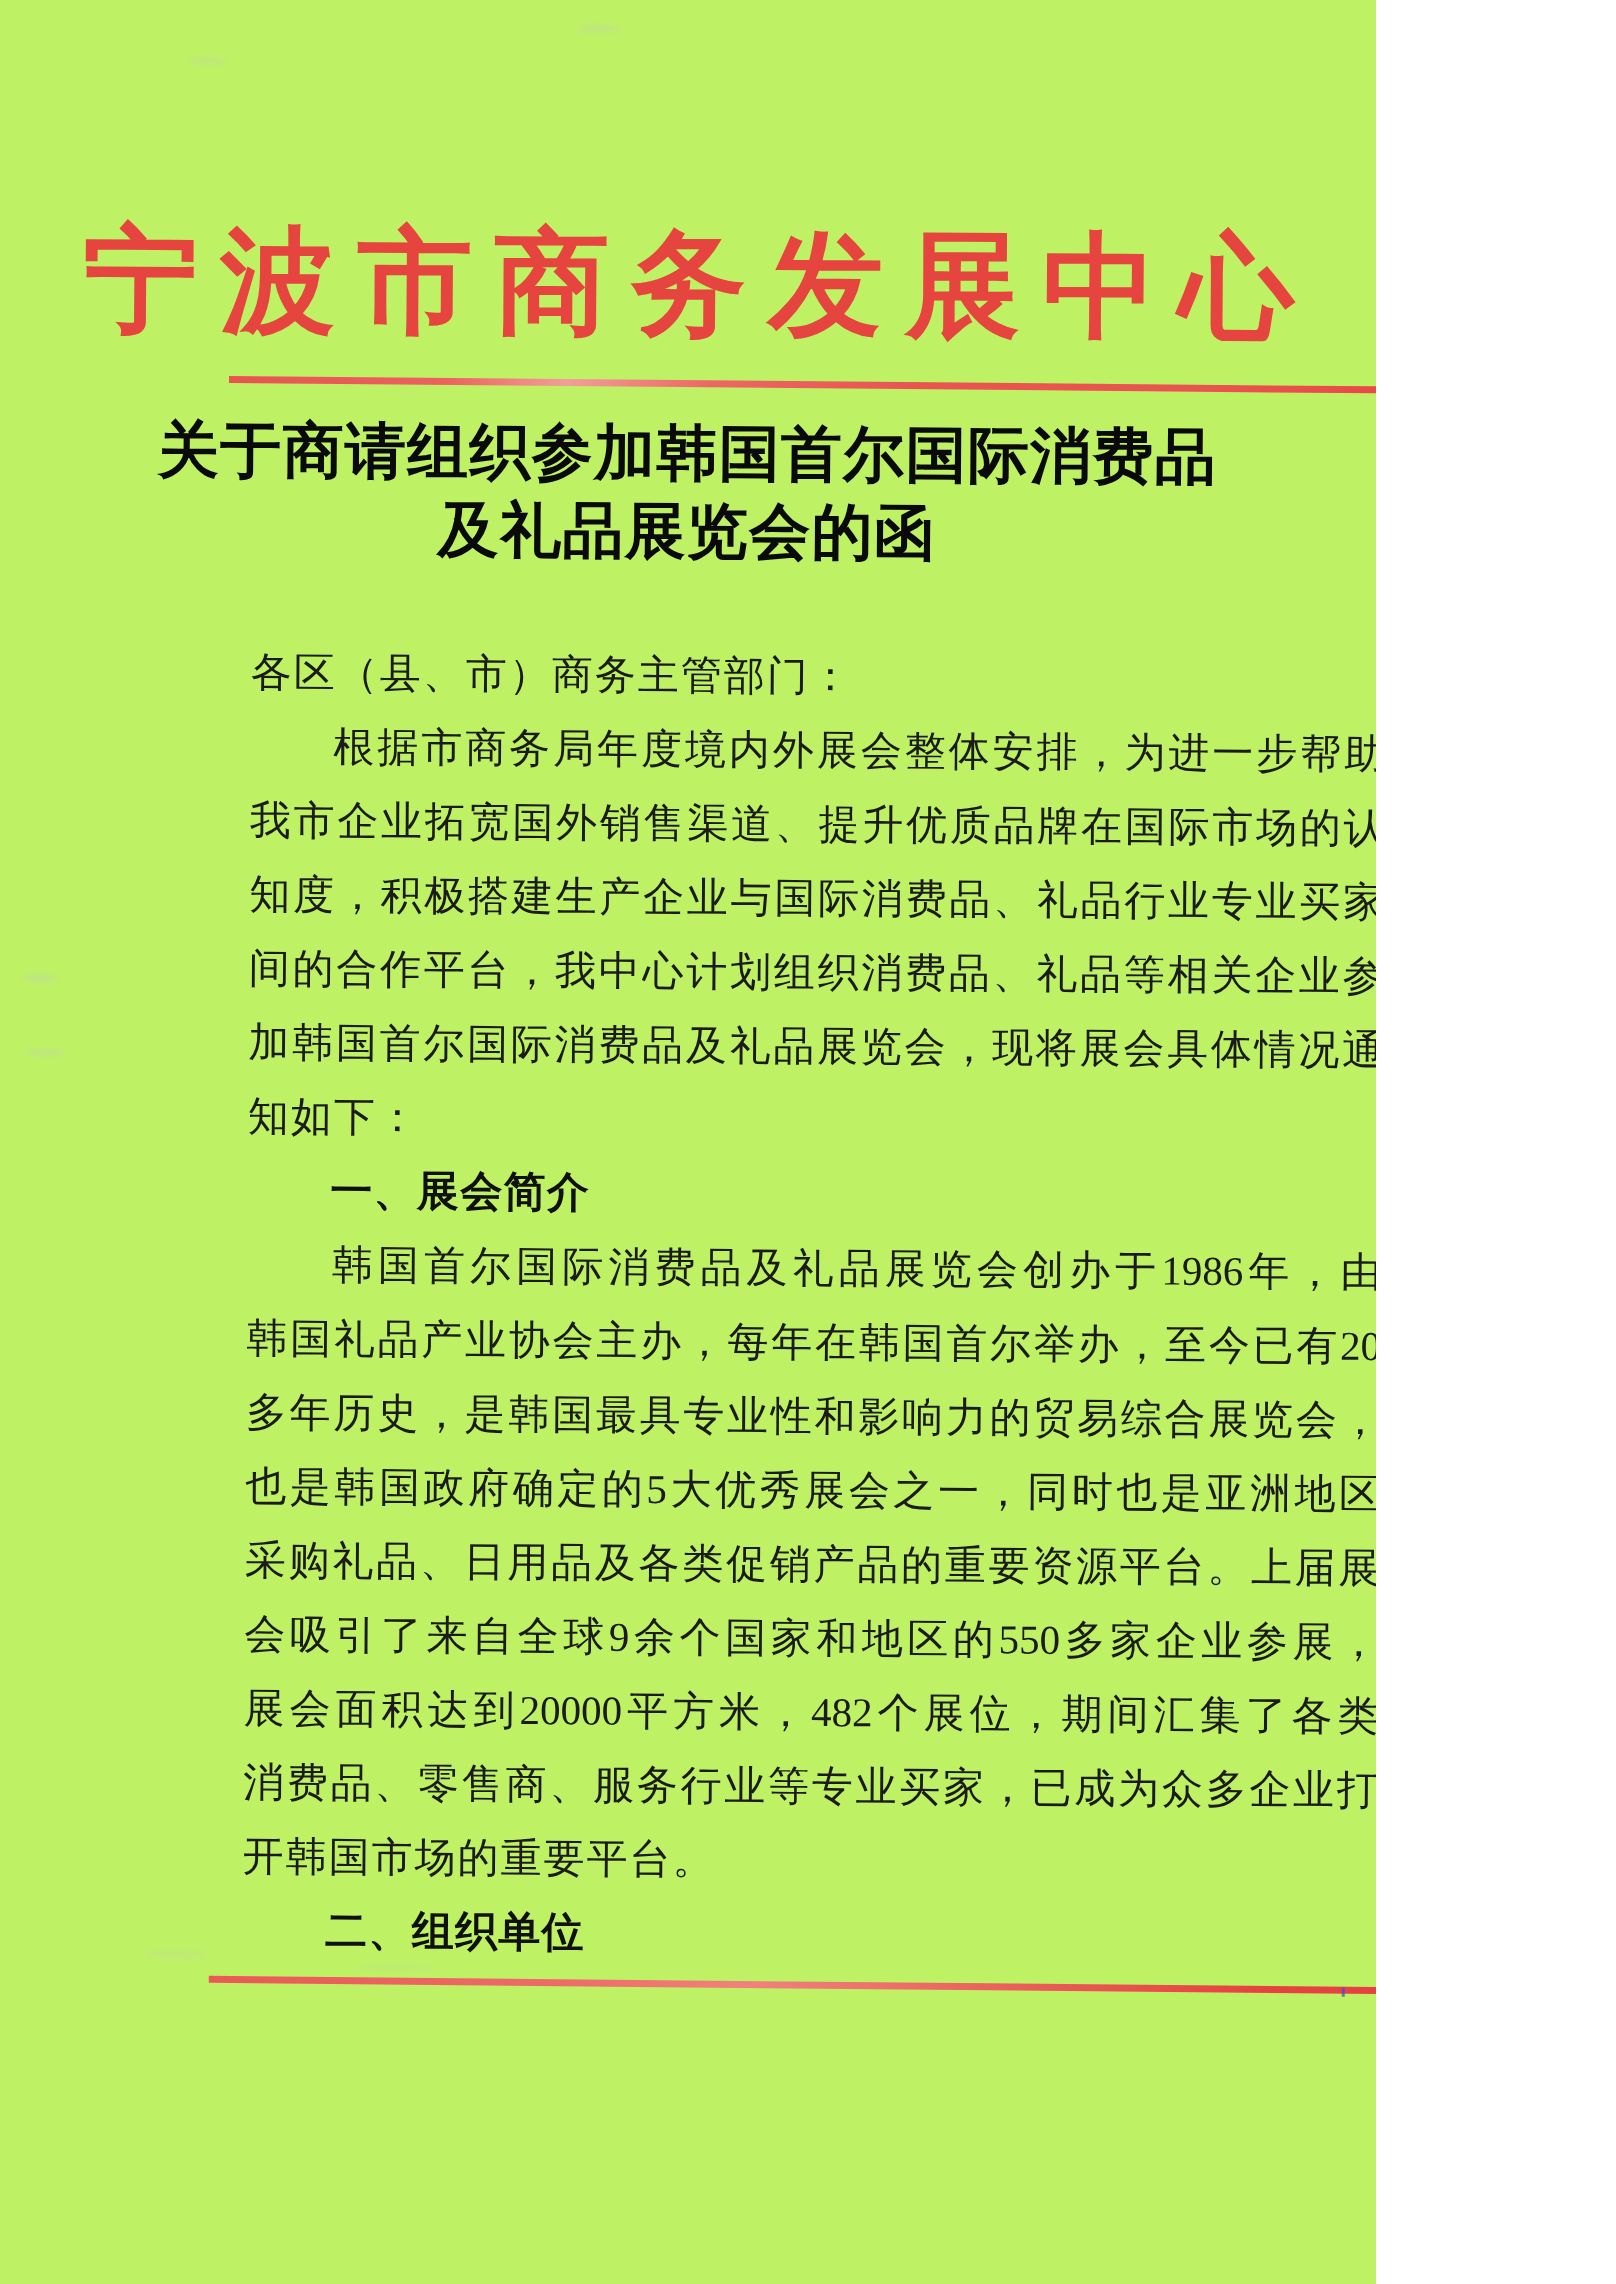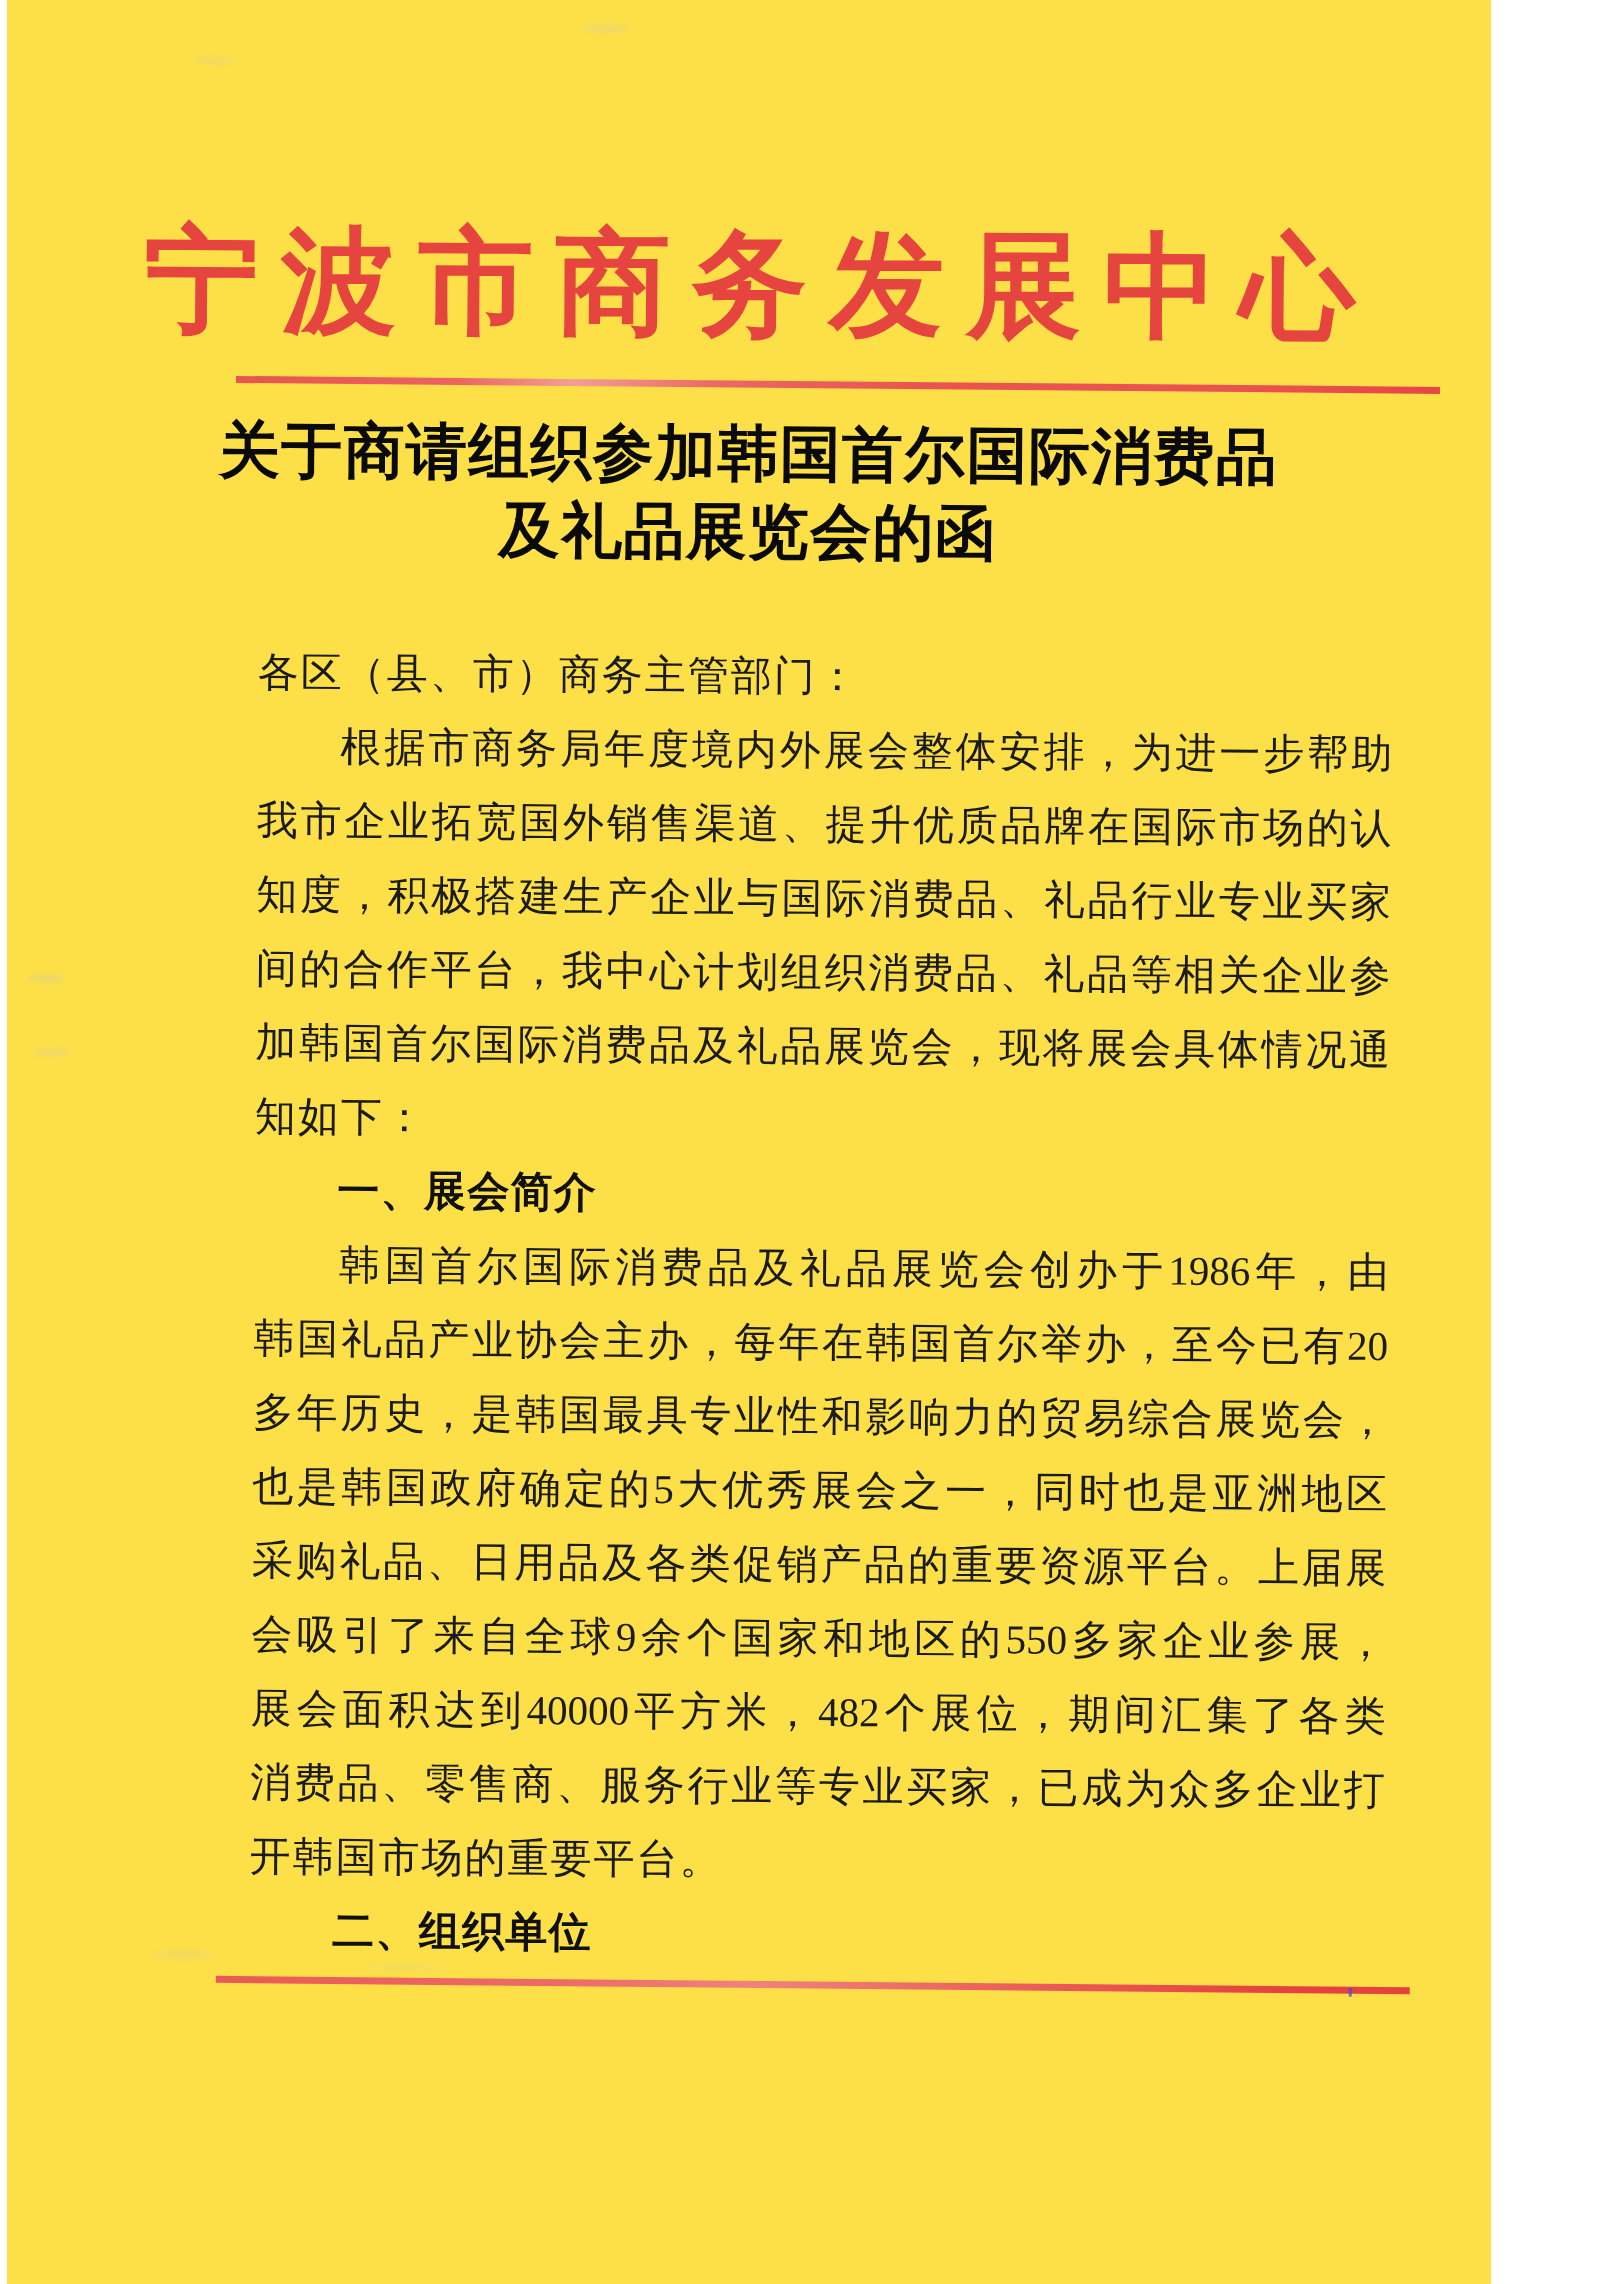--- a/index.html
+++ b/index.html
@@ -1,20 +1,19 @@
 <!DOCTYPE html>
 <html style="font-size:10.4px"><head>
 <meta charset="utf-8">
 <style>
   html,body{margin:0;padding:0;}
   body{background:#ffffff;}
   .page{
-    position:relative;width:1484px;height:2284px;background:#fde047;overflow:hidden;
+    position:relative;width:1376px;height:2284px;background:#bef264;overflow:hidden;
     font-family:"Liberation Serif","DejaVu Serif",serif;
-    margin-left:7px;
   }
   .tilt{position:absolute;inset:0;transform:rotate(0.4deg);transform-origin:235px 378px;}
   .letterhead{
     position:absolute;top:215px;left:0;width:100%;text-align:center;
     font-family:"Liberation Serif","DejaVu Serif",serif;font-weight:bold;
     font-size:115px;line-height:134px;color:#e5443f;
     letter-spacing:22px;text-indent:22px;white-space:nowrap;
   }
   .rule{position:absolute;height:7.2px;transform-origin:0 0;}
   .rule-top{
@@ -367,21 +366,21 @@
           <span>展</span>
           <span>，</span>
         </div>
         <div class="line justify">
           <span>展</span>
           <span>会</span>
           <span>面</span>
           <span>积</span>
           <span>达</span>
           <span>到</span>
-          <span>40000</span>
+          <span>20000</span>
           <span>平</span>
           <span>方</span>
           <span>米</span>
           <span>，</span>
           <span>482</span>
           <span>个</span>
           <span>展</span>
           <span>位</span>
           <span>，</span>
           <span>期</span>

